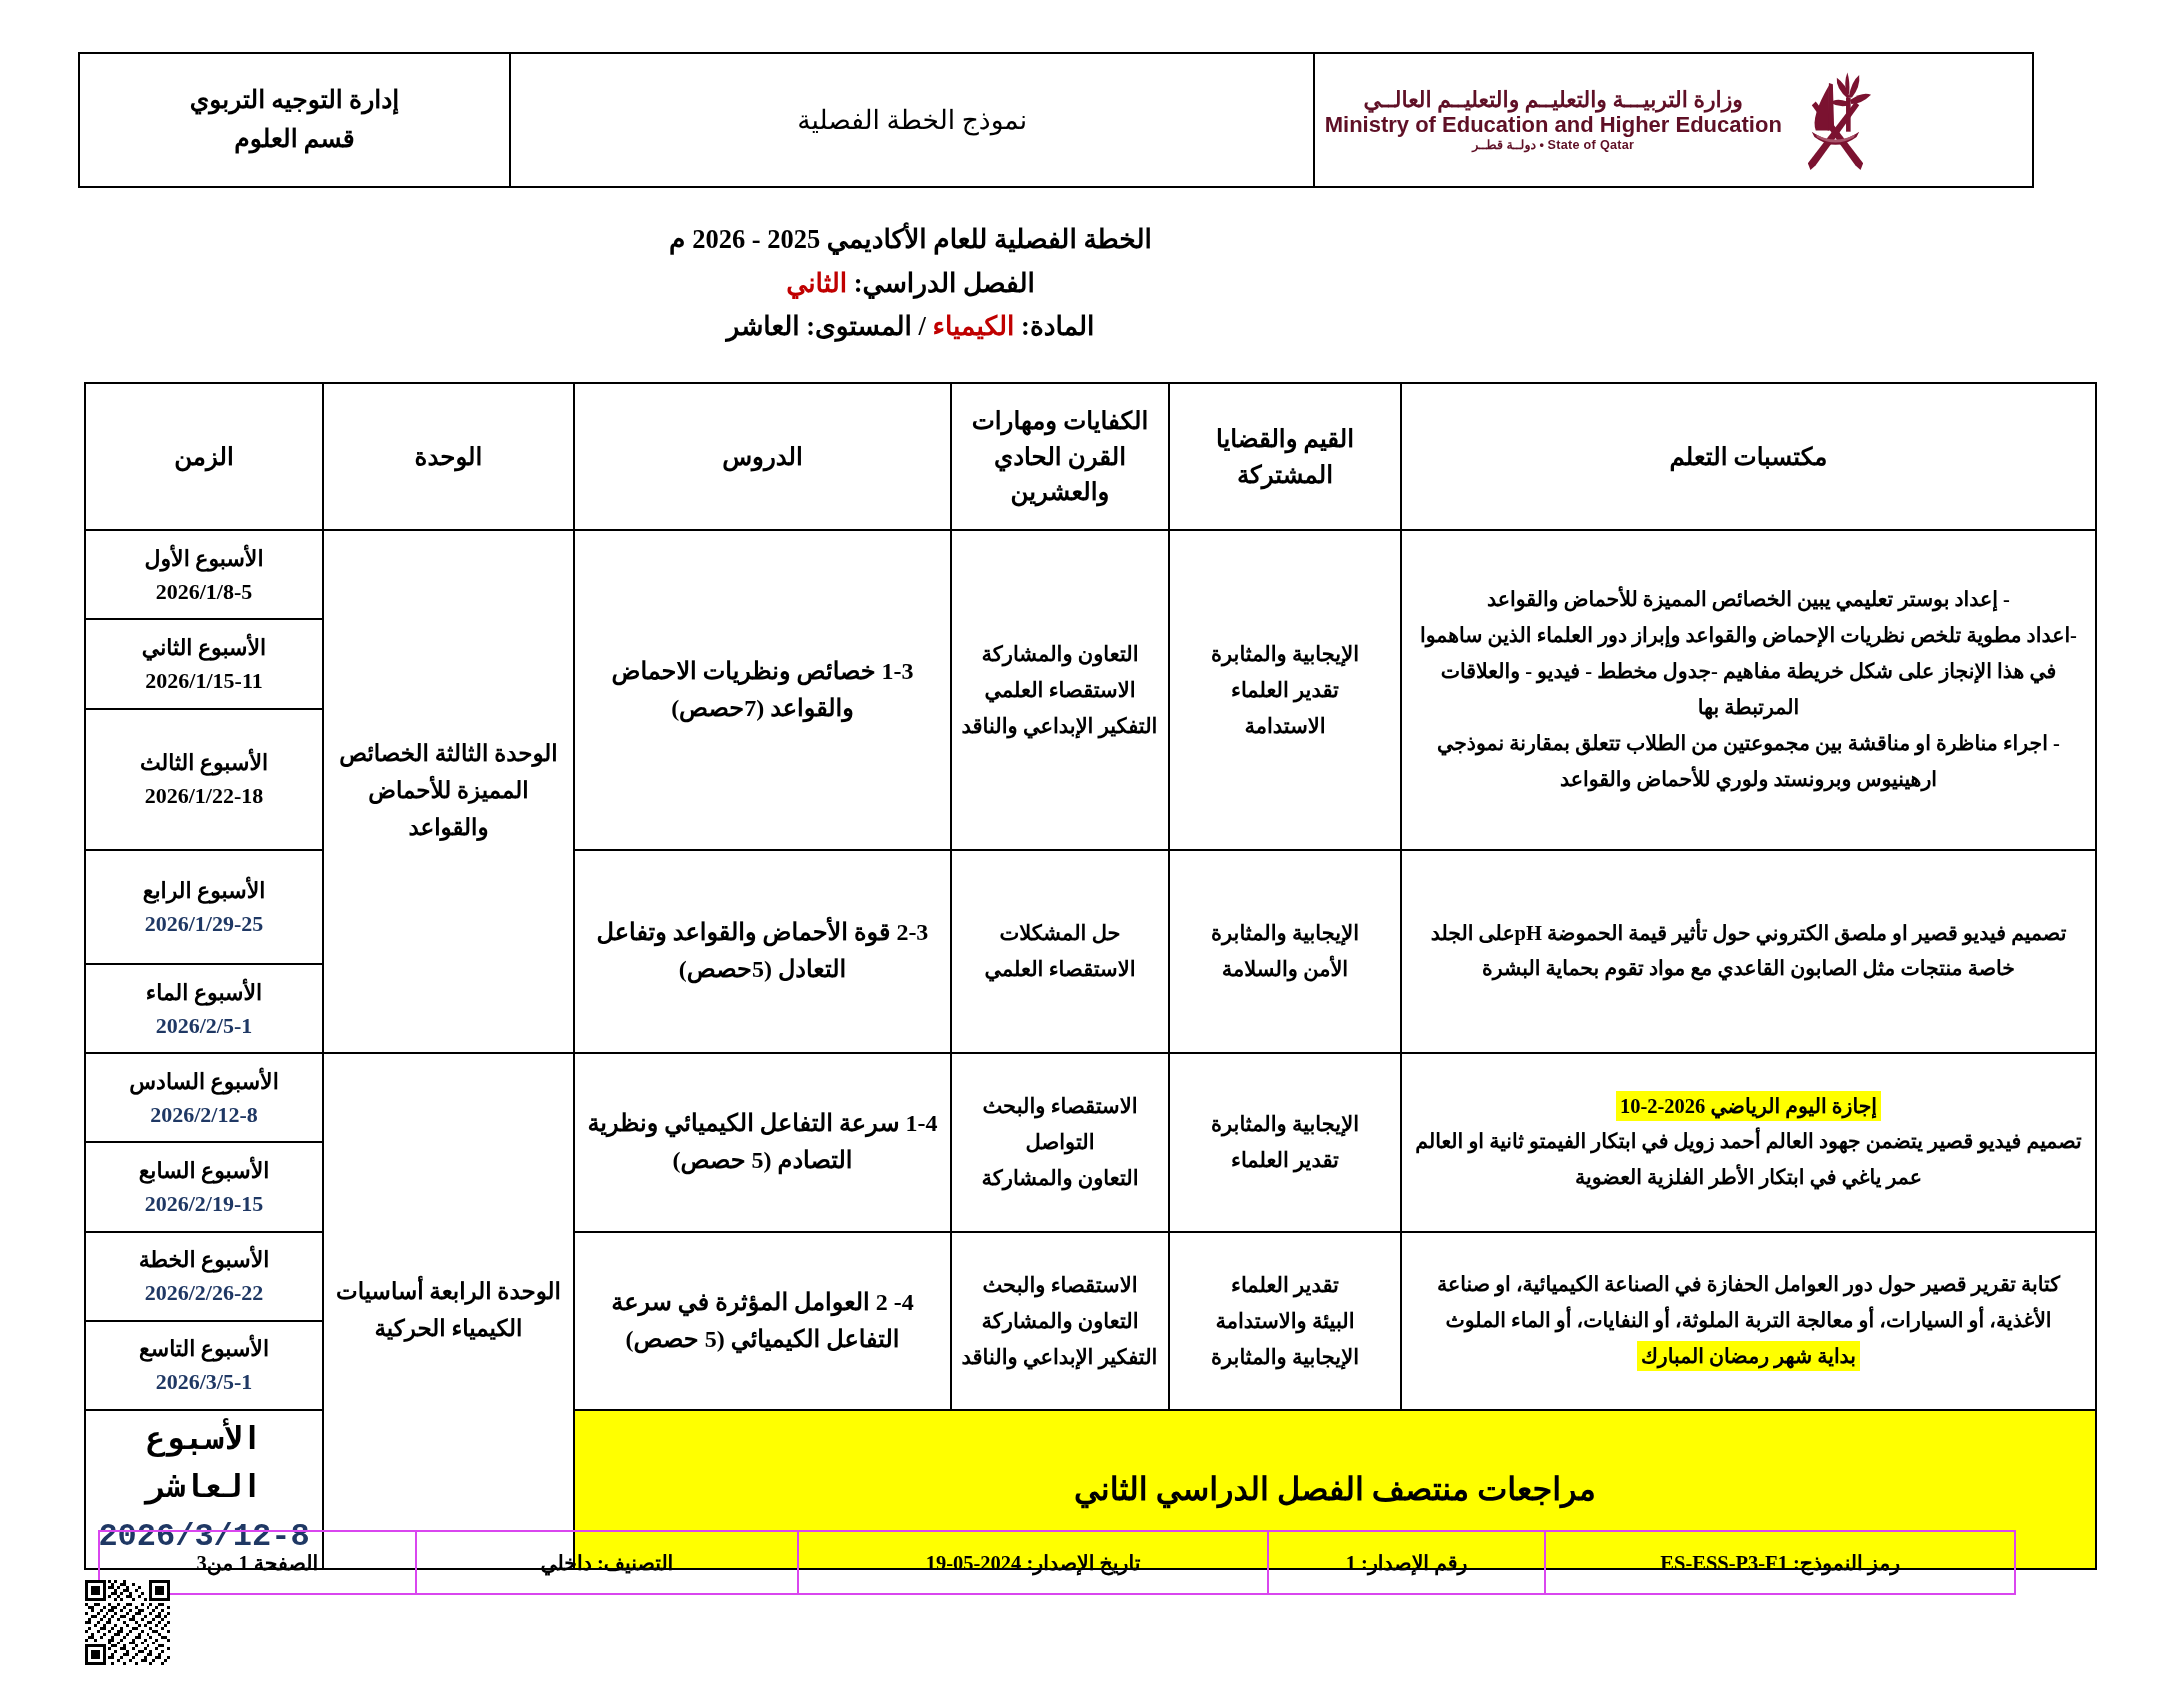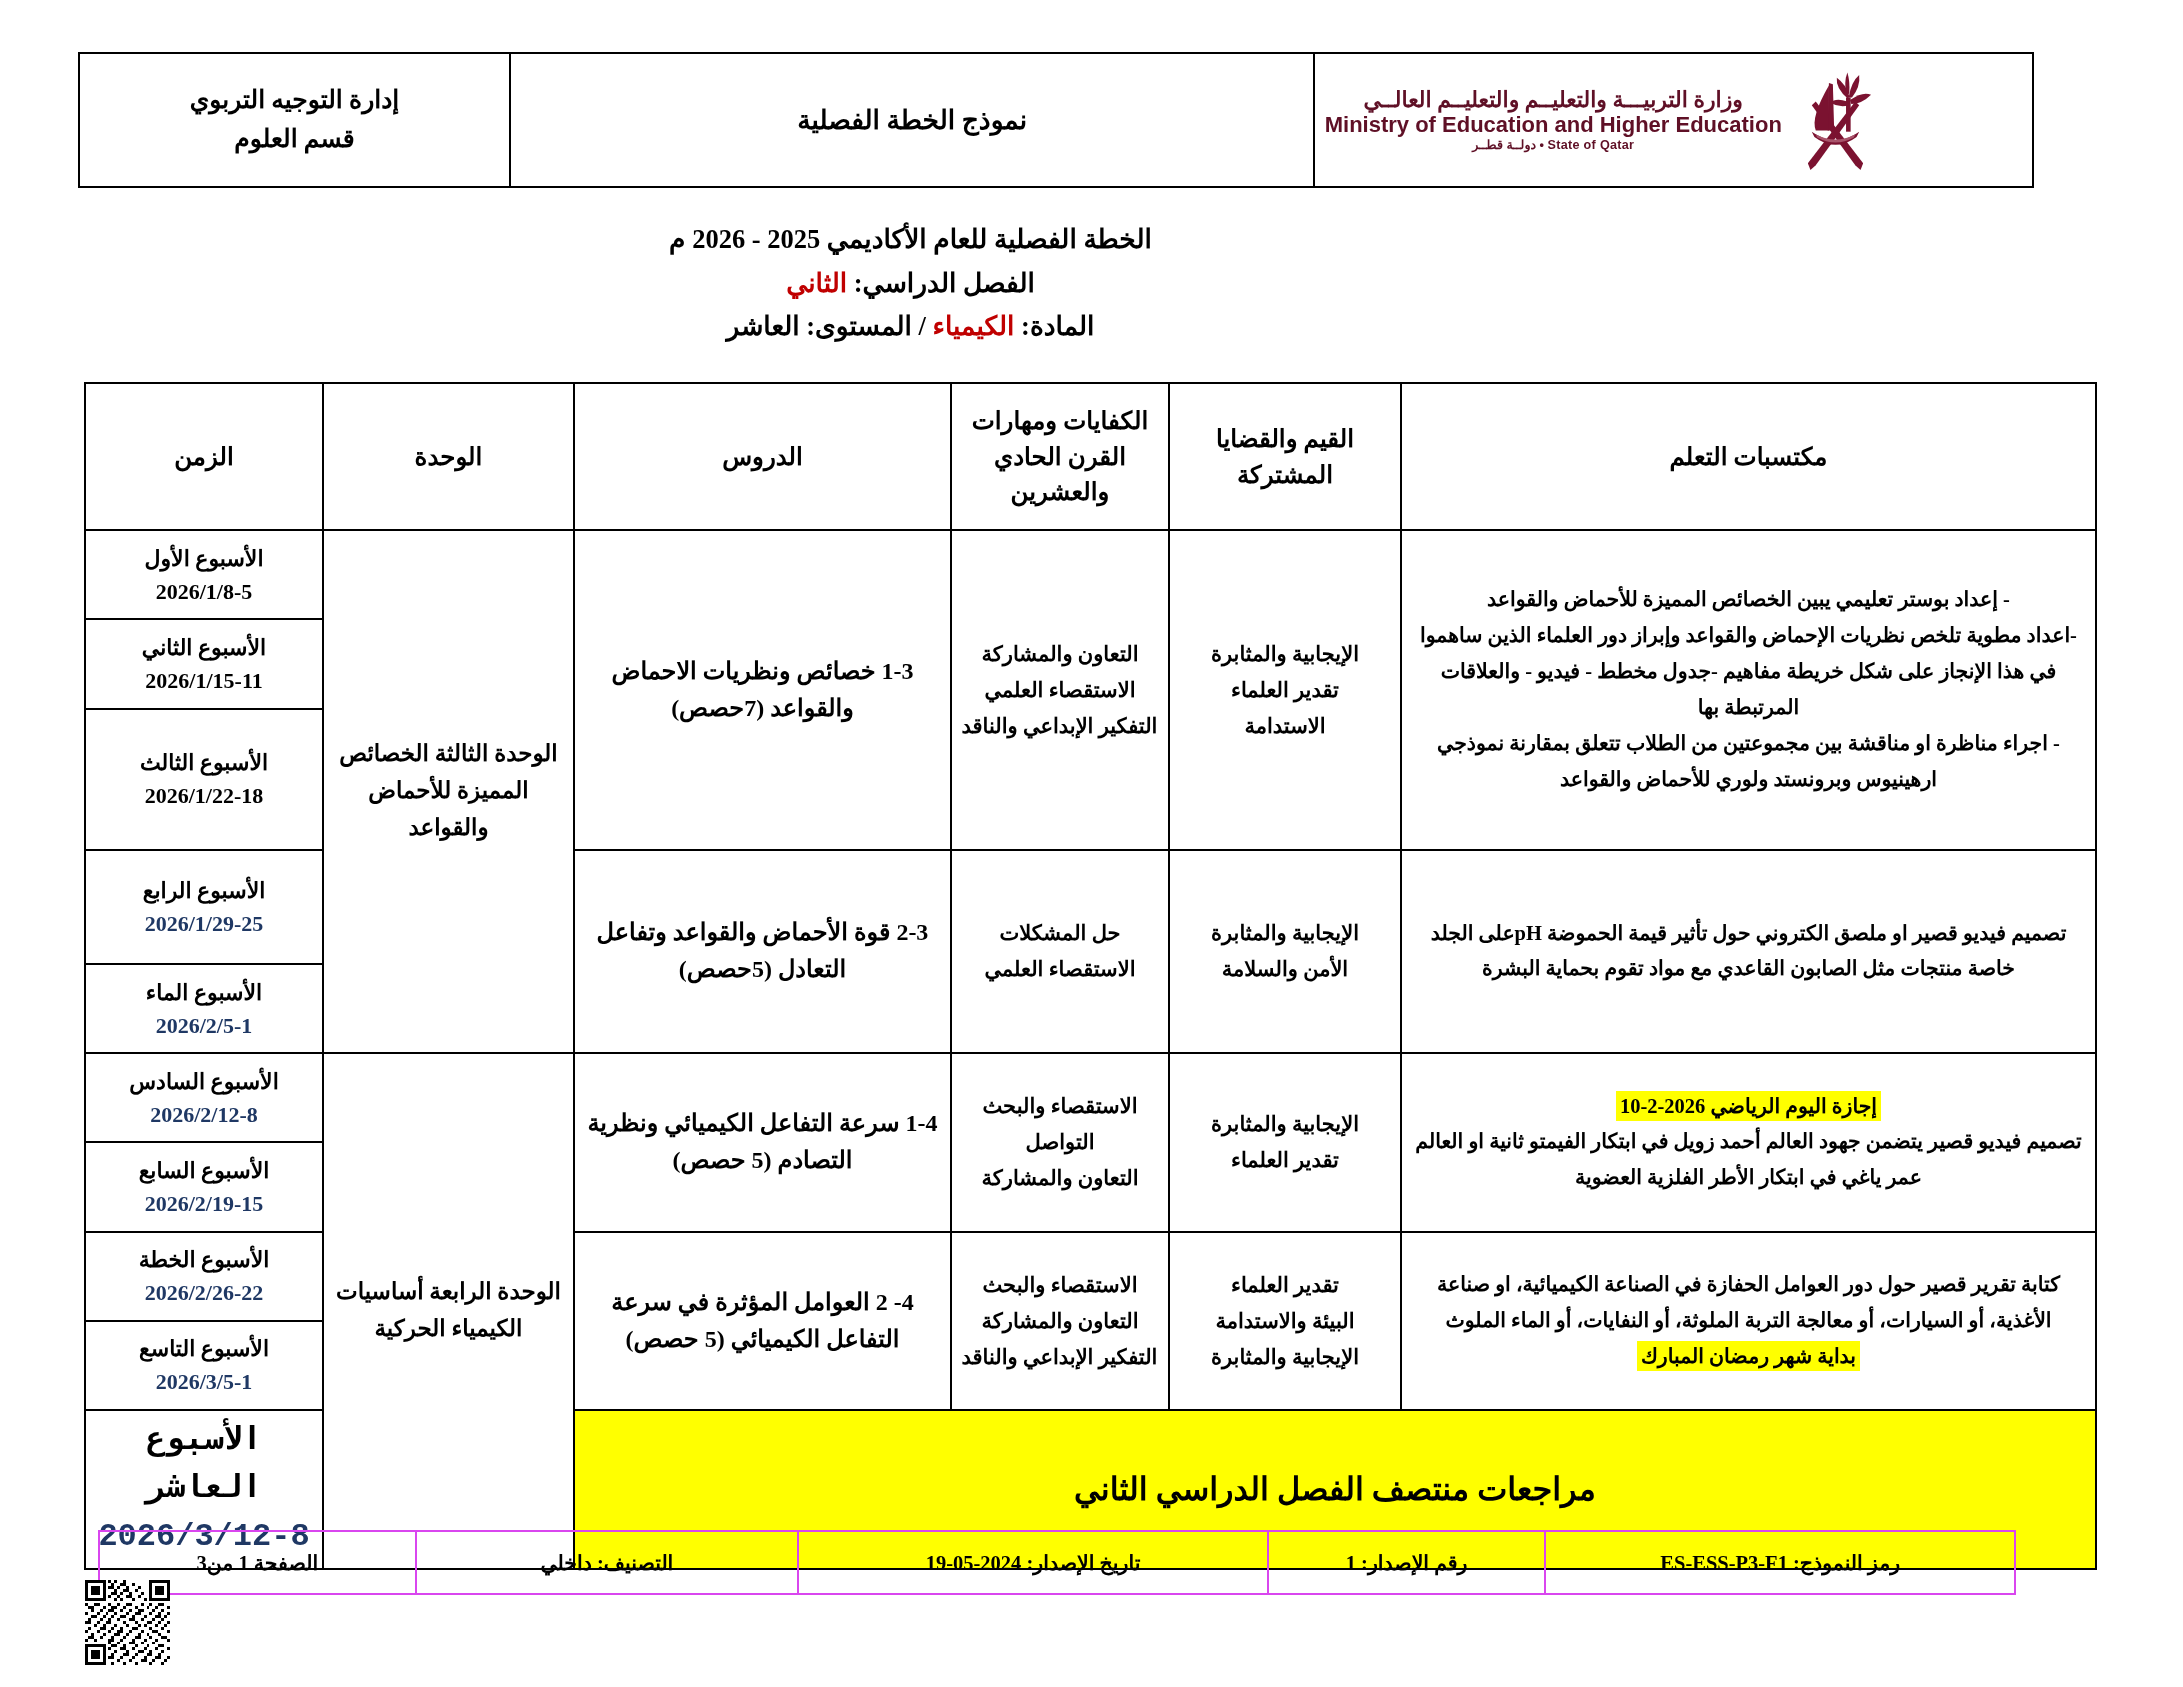--- a/index.html
+++ b/index.html
@@ -43,21 +43,21 @@
   .hdr-dept-cell { width: 410px; }
 
   .hdr-dept-line {
     font-size: 25px;
     font-weight: bold;
     line-height: 1.55;
     white-space: nowrap;
   }
   .hdr-mid-title {
     font-size: 26.5px;
-    font-weight: bold;
+    font-weight: normal;
   }
 
   
   .logo-wrap {
     display: flex;
     flex-direction: row-reverse;
     align-items: center;
     justify-content: flex-end;
     gap: 14.6px;
     direction: ltr;

